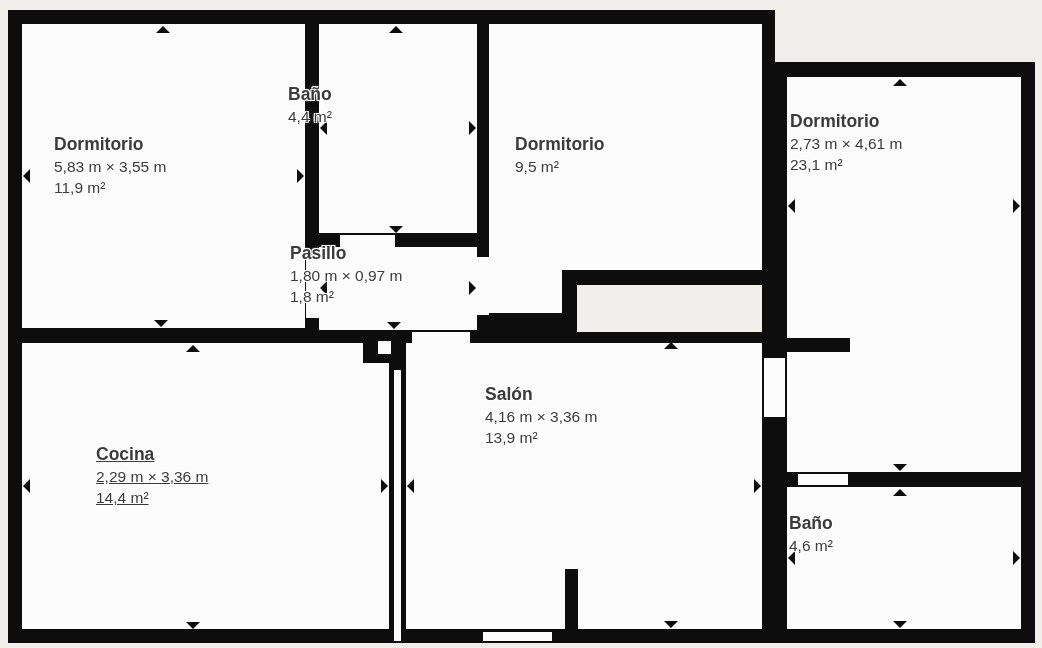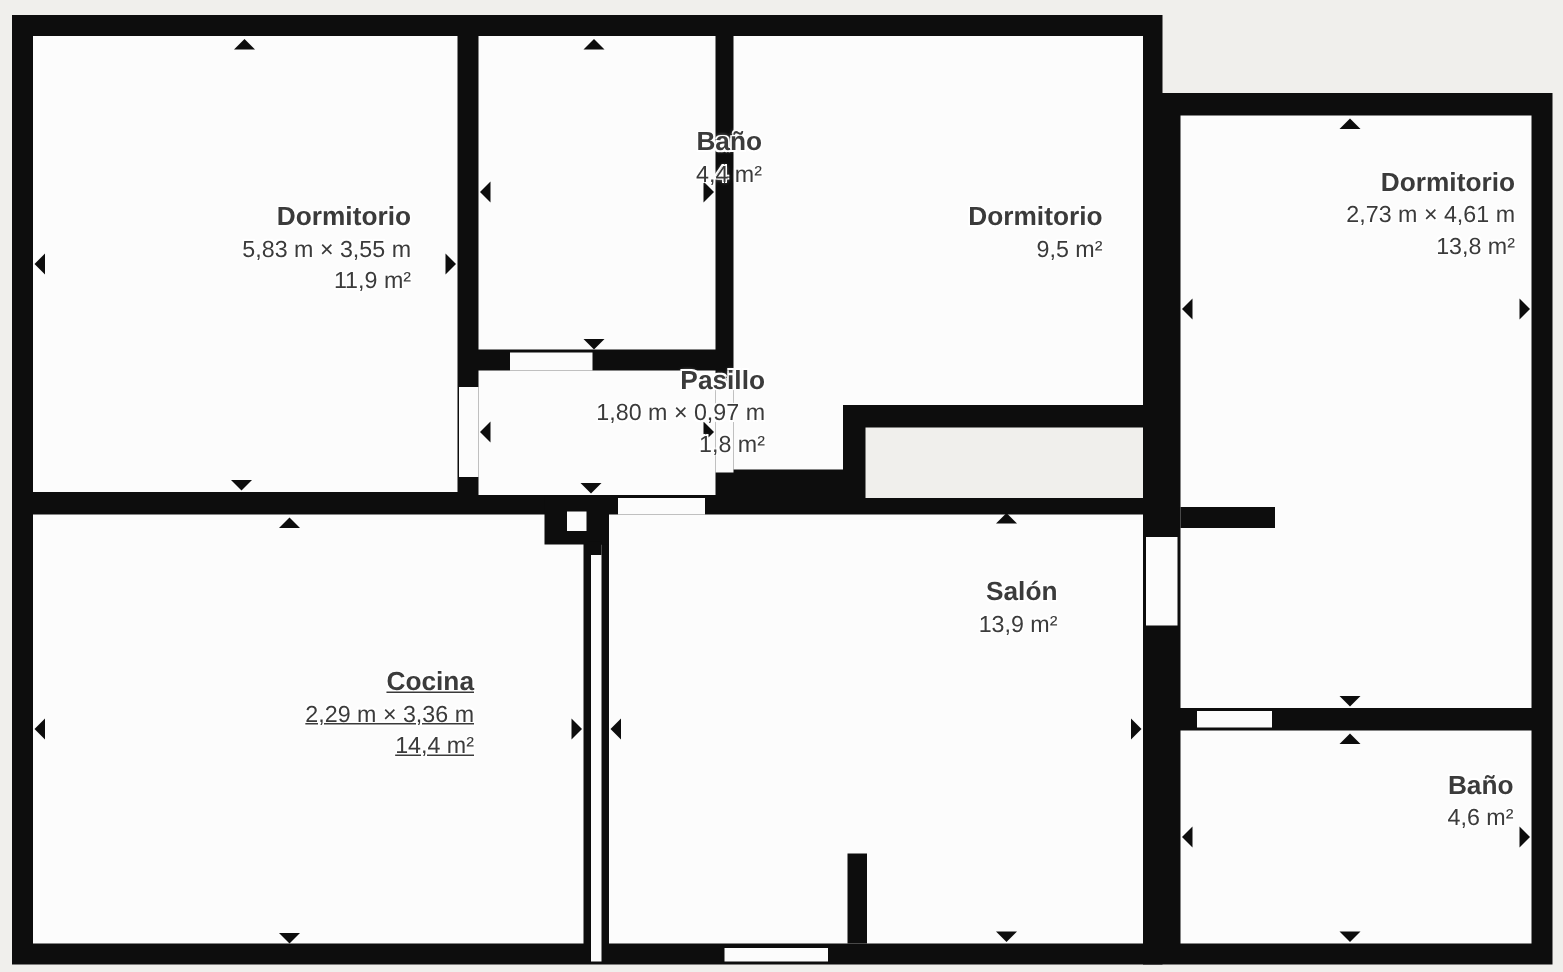--- a/index.html
+++ b/index.html
@@ -14,21 +14,21 @@
     width:1042px;height:648px;
     background:var(--bg);
     overflow:hidden;
     font-family:"Liberation Sans", sans-serif;
   }
   .blk{position:absolute;background:var(--wall);}
   .rm{position:absolute;background:var(--room);}
   .gap{position:absolute;background:var(--room);} 
   .rec{position:absolute;background:var(--bg);}   
   .label{
-    position:absolute;width:220px;text-align:right;color:var(--text);z-index:5;
+    position:absolute;width:220px;text-align:left;color:var(--text);z-index:5;
     text-shadow:-1px -1px 0 #fff,1px -1px 0 #fff,-1px 1px 0 #fff,1px 1px 0 #fff,0 0 3px #fff;
   }
   .rname{font-size:17.5px;font-weight:700;line-height:23px;}
   .rdim,.rarea{font-size:15.5px;line-height:21px;}
   .ar{position:absolute;width:0;height:0;z-index:4;}
   .ar.u{border-left:7px solid transparent;border-right:7px solid transparent;border-bottom:7px solid var(--wall);}
   .ar.d{border-left:7px solid transparent;border-right:7px solid transparent;border-top:7px solid var(--wall);}
   .ar.l{border-top:7px solid transparent;border-bottom:7px solid transparent;border-right:7px solid var(--wall);}
   .ar.r{border-top:7px solid transparent;border-bottom:7px solid transparent;border-left:7px solid var(--wall);}
 </style>
@@ -80,37 +80,38 @@
   </div>
 
   <div class="label" style="left:515px;top:133px;">
     <div class="rname">Dormitorio</div>
     <div class="rarea">9,5 m²</div>
   </div>
 
   <div class="label" style="left:790px;top:110px;">
     <div class="rname">Dormitorio</div>
     <div class="rdim">2,73 m × 4,61 m</div>
-    <div class="rarea">13,8 m²</div>
+    <div class="rarea">23,1 m²</div>
   </div>
 
   <div class="label" style="left:290px;top:242px;">
     <div class="rname">Pasillo</div>
     <div class="rdim">1,80 m × 0,97 m</div>
     <div class="rarea">1,8 m²</div>
   </div>
 
   <div class="label" style="left:96px;top:443px;text-decoration:underline;">
     <div class="rname">Cocina</div>
     <div class="rdim">2,29 m × 3,36 m</div>
     <div class="rarea">14,4 m²</div>
   </div>
 
   <div class="label" style="left:485px;top:383px;">
     <div class="rname">Salón</div>
+    <div class="rdim">4,16 m × 3,36 m</div>
     <div class="rarea">13,9 m²</div>
   </div>
 
   <div class="label" style="left:789px;top:512px;">
     <div class="rname">Baño</div>
     <div class="rarea">4,6 m²</div>
   </div>
 
   <div id="arrow-layer">
       <div class="ar u" style="left: 156px; top: 26px;"></div>

